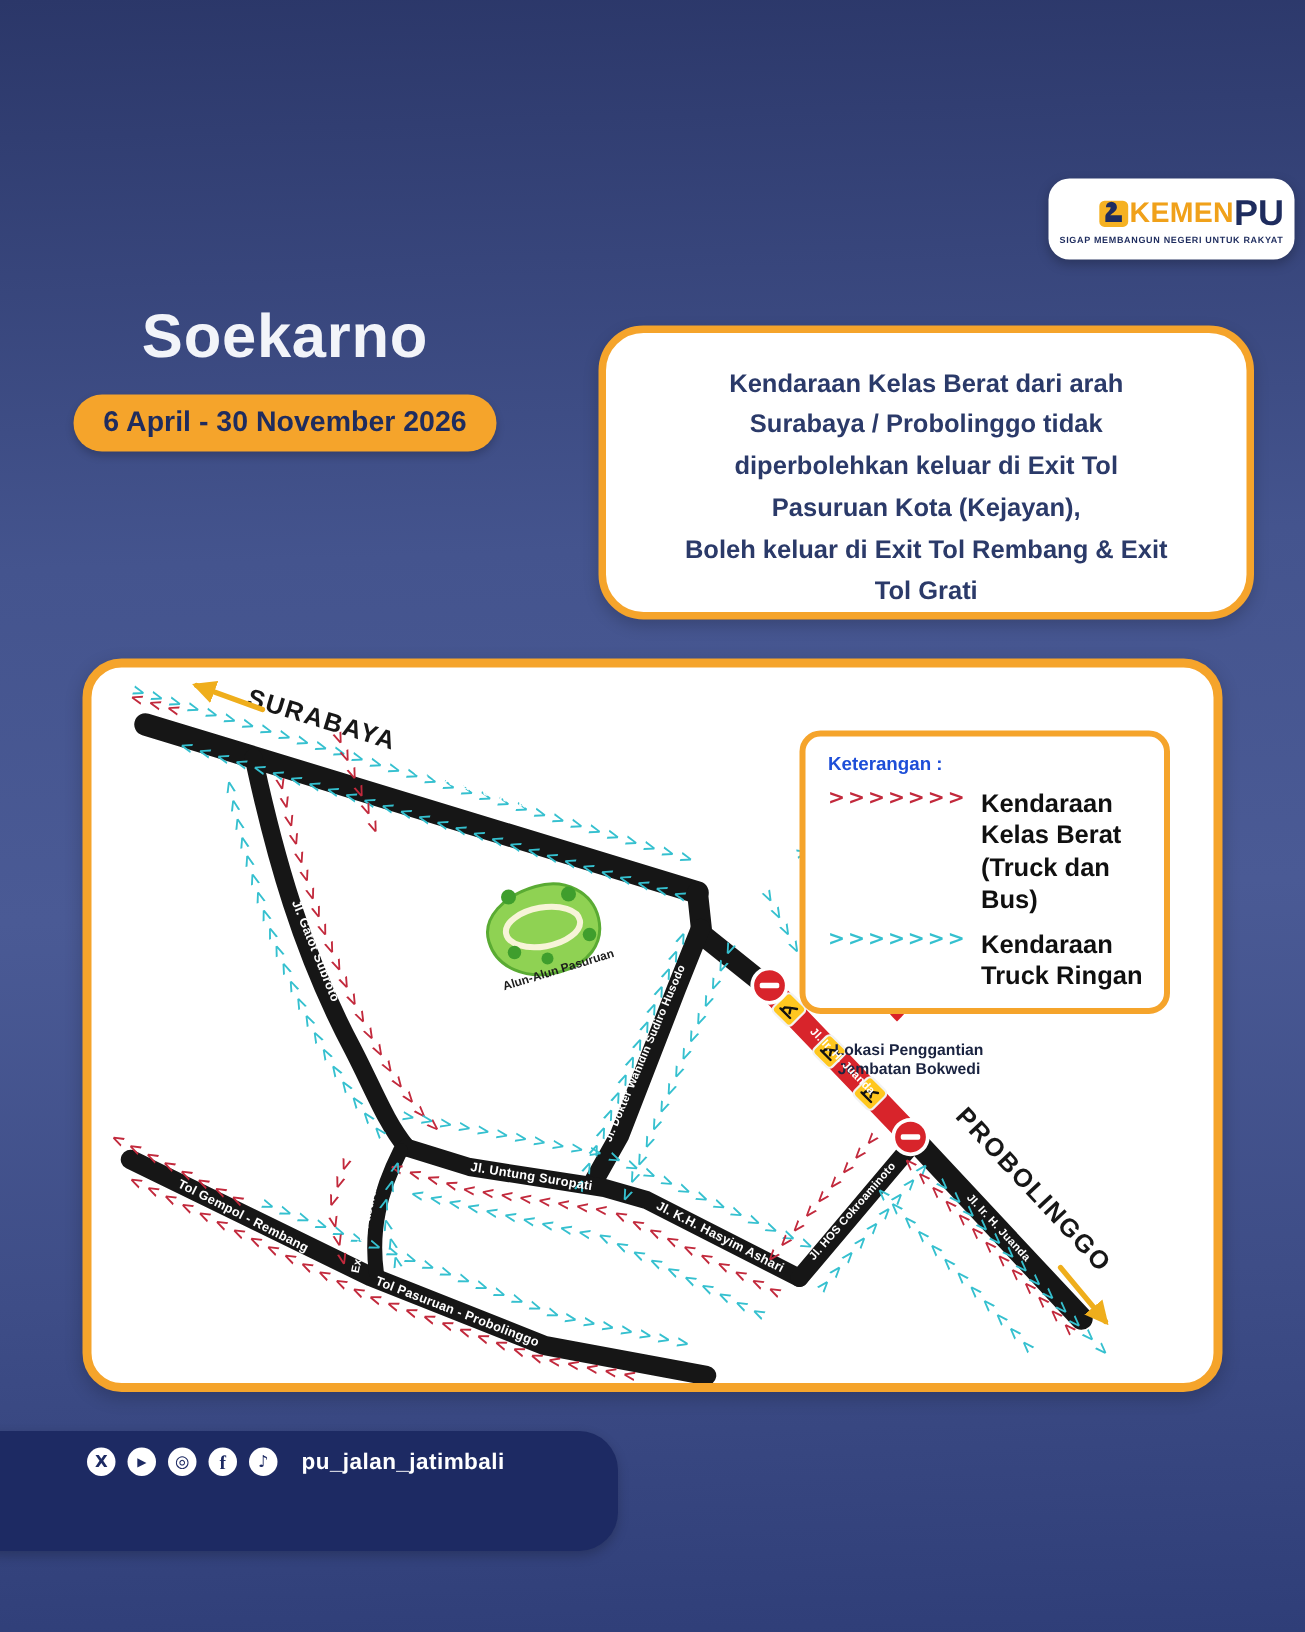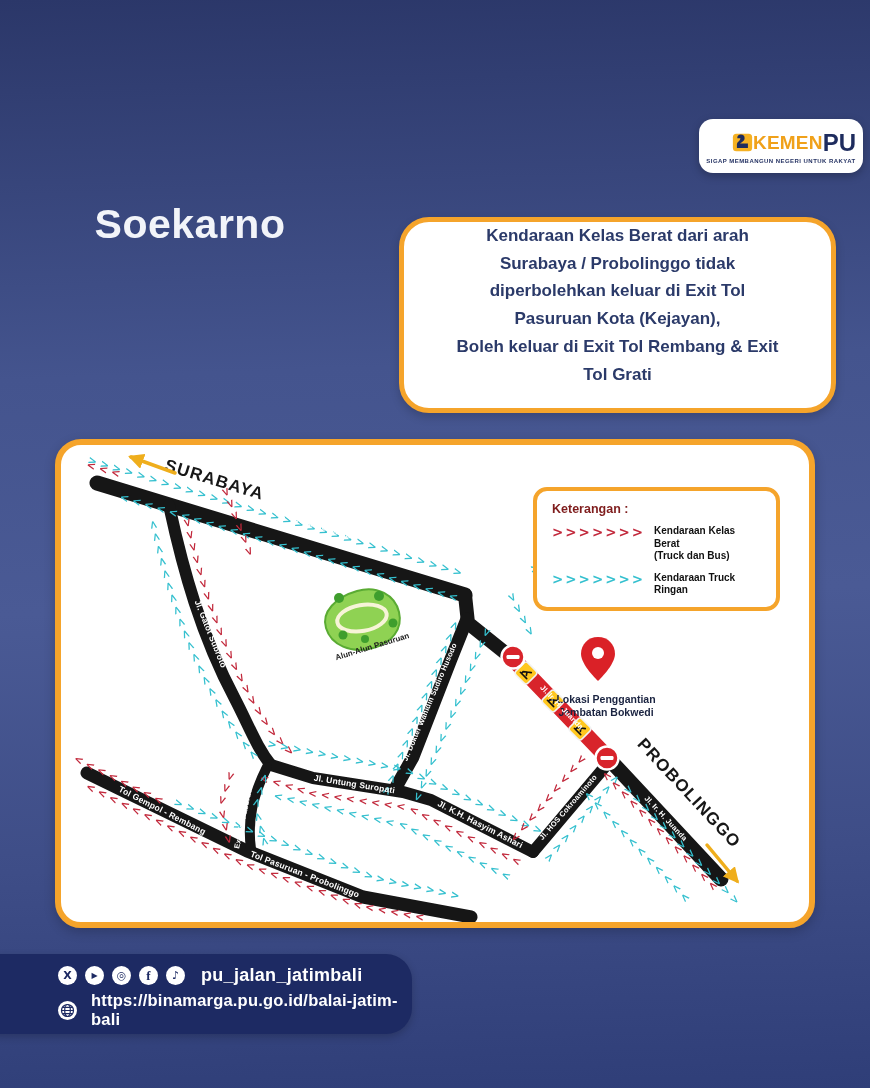--- a/index.html
+++ b/index.html
@@ -26,21 +26,21 @@
   .subtitle div{ font-size:25px; font-weight:bold; color:#f7a92b; line-height:1.14; }
   .date-badge{
     margin-top:17px; display:inline-block; background:#f5a42b; color:#1f2c5e;
     font-size:19px; font-weight:bold; padding:8px 20px; border-radius:22px;
     box-shadow:0 3px 6px rgba(0,0,0,.2);
   }
   
   .notice-box{
     position:absolute; left:399px; top:217px; width:437px; height:196px;
     background:#fff; border:5px solid #f5a42b; border-radius:30px;
-    display:flex; align-items:flex-start; justify-content:center; padding:0 22px;
+    display:flex; align-items:flex-end; justify-content:center; padding:0 22px;
     box-shadow:0 4px 10px rgba(0,0,0,.18);
   }
   .notice-box p{
     font-size:17px; font-weight:bold; color:#2b3a69; line-height:1.63;
     text-align:center; white-space:pre-line;
   }
   
   .map-box{
     position:absolute; left:55px; top:439px; width:760px; height:489px;
     background:#fff; border:6px solid #f5a42b; border-radius:26px;
@@ -52,41 +52,41 @@
   .roadlabel.small{ font-size:7.5px; }
   .dest{ fill:#171717; font-weight:bold; font-size:17px; letter-spacing:1.2px; text-anchor:middle; font-family:"Liberation Sans",sans-serif; }
   .pinlabel{ fill:#1a2340; font-weight:bold; font-size:10.5px; text-anchor:middle; font-family:"Liberation Sans",sans-serif; }
   .parklabel{ fill:#1c1c1c; font-weight:bold; font-size:8px; text-anchor:middle; font-family:"Liberation Sans",sans-serif; }
   
   .legend{
     position:absolute; left:472px; top:42px; width:247px;
     background:#fff; border:4px solid #f5a42b; border-radius:14px;
     padding:11px 13px 10px 15px;
   }
-  .legend-title{ font-size:12.5px; font-weight:bold; color:#7f1d1d; margin-bottom:9px; }
+  .legend-title{ font-size:12.5px; font-weight:bold; color:#1d4ed8; margin-bottom:9px; }
   .legend-row{ display:flex; align-items:flex-start; margin-bottom:9px; }
   .legend-row:last-child{ margin-bottom:0; }
   .chev{ font-family:"DejaVu Sans",sans-serif; font-weight:bold; font-size:13.5px; letter-spacing:2px; width:102px; flex:none; line-height:1.1; }
   .chev.red{ color:#c2293c; } .chev.cyan{ color:#35c0cf; }
-  .legend-label{ font-size:10px; font-weight:bold; color:#101010; white-space:pre-line; line-height:1.25; }
+  .legend-label{ font-size:17px; font-weight:bold; color:#101010; white-space:pre-line; line-height:1.25; }
   
   .footer{
     position:absolute; left:-26px; top:954px; width:438px; height:80px;
     background:#1d2a63; border-radius:26px; padding:11px 0 0 84px;
     box-shadow:0 3px 8px rgba(0,0,0,.2);
   }
   .footer-row{ display:flex; align-items:center; margin-bottom:5px; }
   .sicon{
     width:19px; height:19px; border-radius:50%; background:#fff; color:#1d2a63;
     display:flex; align-items:center; justify-content:center;
     font-size:11px; font-weight:bold; margin-right:8px; flex:none;
     font-family:"DejaVu Sans",sans-serif; line-height:1;
   }
   .sicon svg{ width:15px; height:15px; }
-  .handle{ color:#fff; font-size:18px; font-weight:bold; margin-left:8px; letter-spacing:.3px; }
+  .handle{ color:#fff; font-size:15px; font-weight:bold; margin-left:8px; letter-spacing:.3px; }
   .url{ color:#fff; font-size:16.5px; font-weight:bold; margin-left:6px; letter-spacing:.2px; }
 </style>
 </head>
 <body>
 
 <div class="poster">
 
   <div class="logo-pill">
     <div class="logo-row">
       <svg class="logo-mark" viewBox="0 0 24 24">
@@ -94,20 +94,21 @@
         <path d="M6,7 a4.2,4.2 0 1 1 8.4,0 c0,3 -3.2,4.2 -5.2,6.2 h9 v5 H5.6 v-4 c0,-3 4,-4.2 4,-7.2 z" fill="#1e2c5e"></path>
       </svg>
       <span class="logo-kemen">KEMEN</span>
         <span class="logo-pu">PU</span>
     </div>
     <div class="logo-tagline">SIGAP MEMBANGUN NEGERI UNTUK RAKYAT</div>
   </div>
 
   <div class="title-block">
     <div class="title-line">Soekarno</div>
+    <div class="date-badge">6 April - 30 November 2026</div>
   </div>
 
   <div class="notice-box">
     <p>Kendaraan Kelas Berat dari arah
 Surabaya / Probolinggo tidak
 diperbolehkan keluar di Exit Tol
 Pasuruan Kota (Kejayan),
 Boleh keluar di Exit Tol Rembang &amp; Exit
 Tol Grati</p>
   </div>
@@ -267,27 +268,15 @@
           <span>◎</span>
         </span>
       <span class="sicon">
           <span style="font-family:'Liberation Serif',serif;font-size:13px">f</span>
         </span>
       <span class="sicon">
           <span>♪</span>
         </span>
       <span class="handle">pu_jalan_jatimbali</span>
     </div>
-    <div class="footer-row">
-      <span class="sicon">
-        <svg viewBox="0 0 16 16">
-            <g fill="none" stroke="#1d2a63" stroke-width="1.3">
-              <circle cx="8" cy="8" r="6.4"></circle>
-              <ellipse cx="8" cy="8" rx="3" ry="6.4"></ellipse>
-              <path d="M1.6,8 h12.8 M2.6,4.6 h10.8 M2.6,11.4 h10.8"></path>
-            </g>
-          </svg>
-      </span>
-      <span class="url">https://binamarga.pu.go.id/balai-jatim-bali</span>
-    </div>
   </div>
 
 </div>
 
 </body></html>

